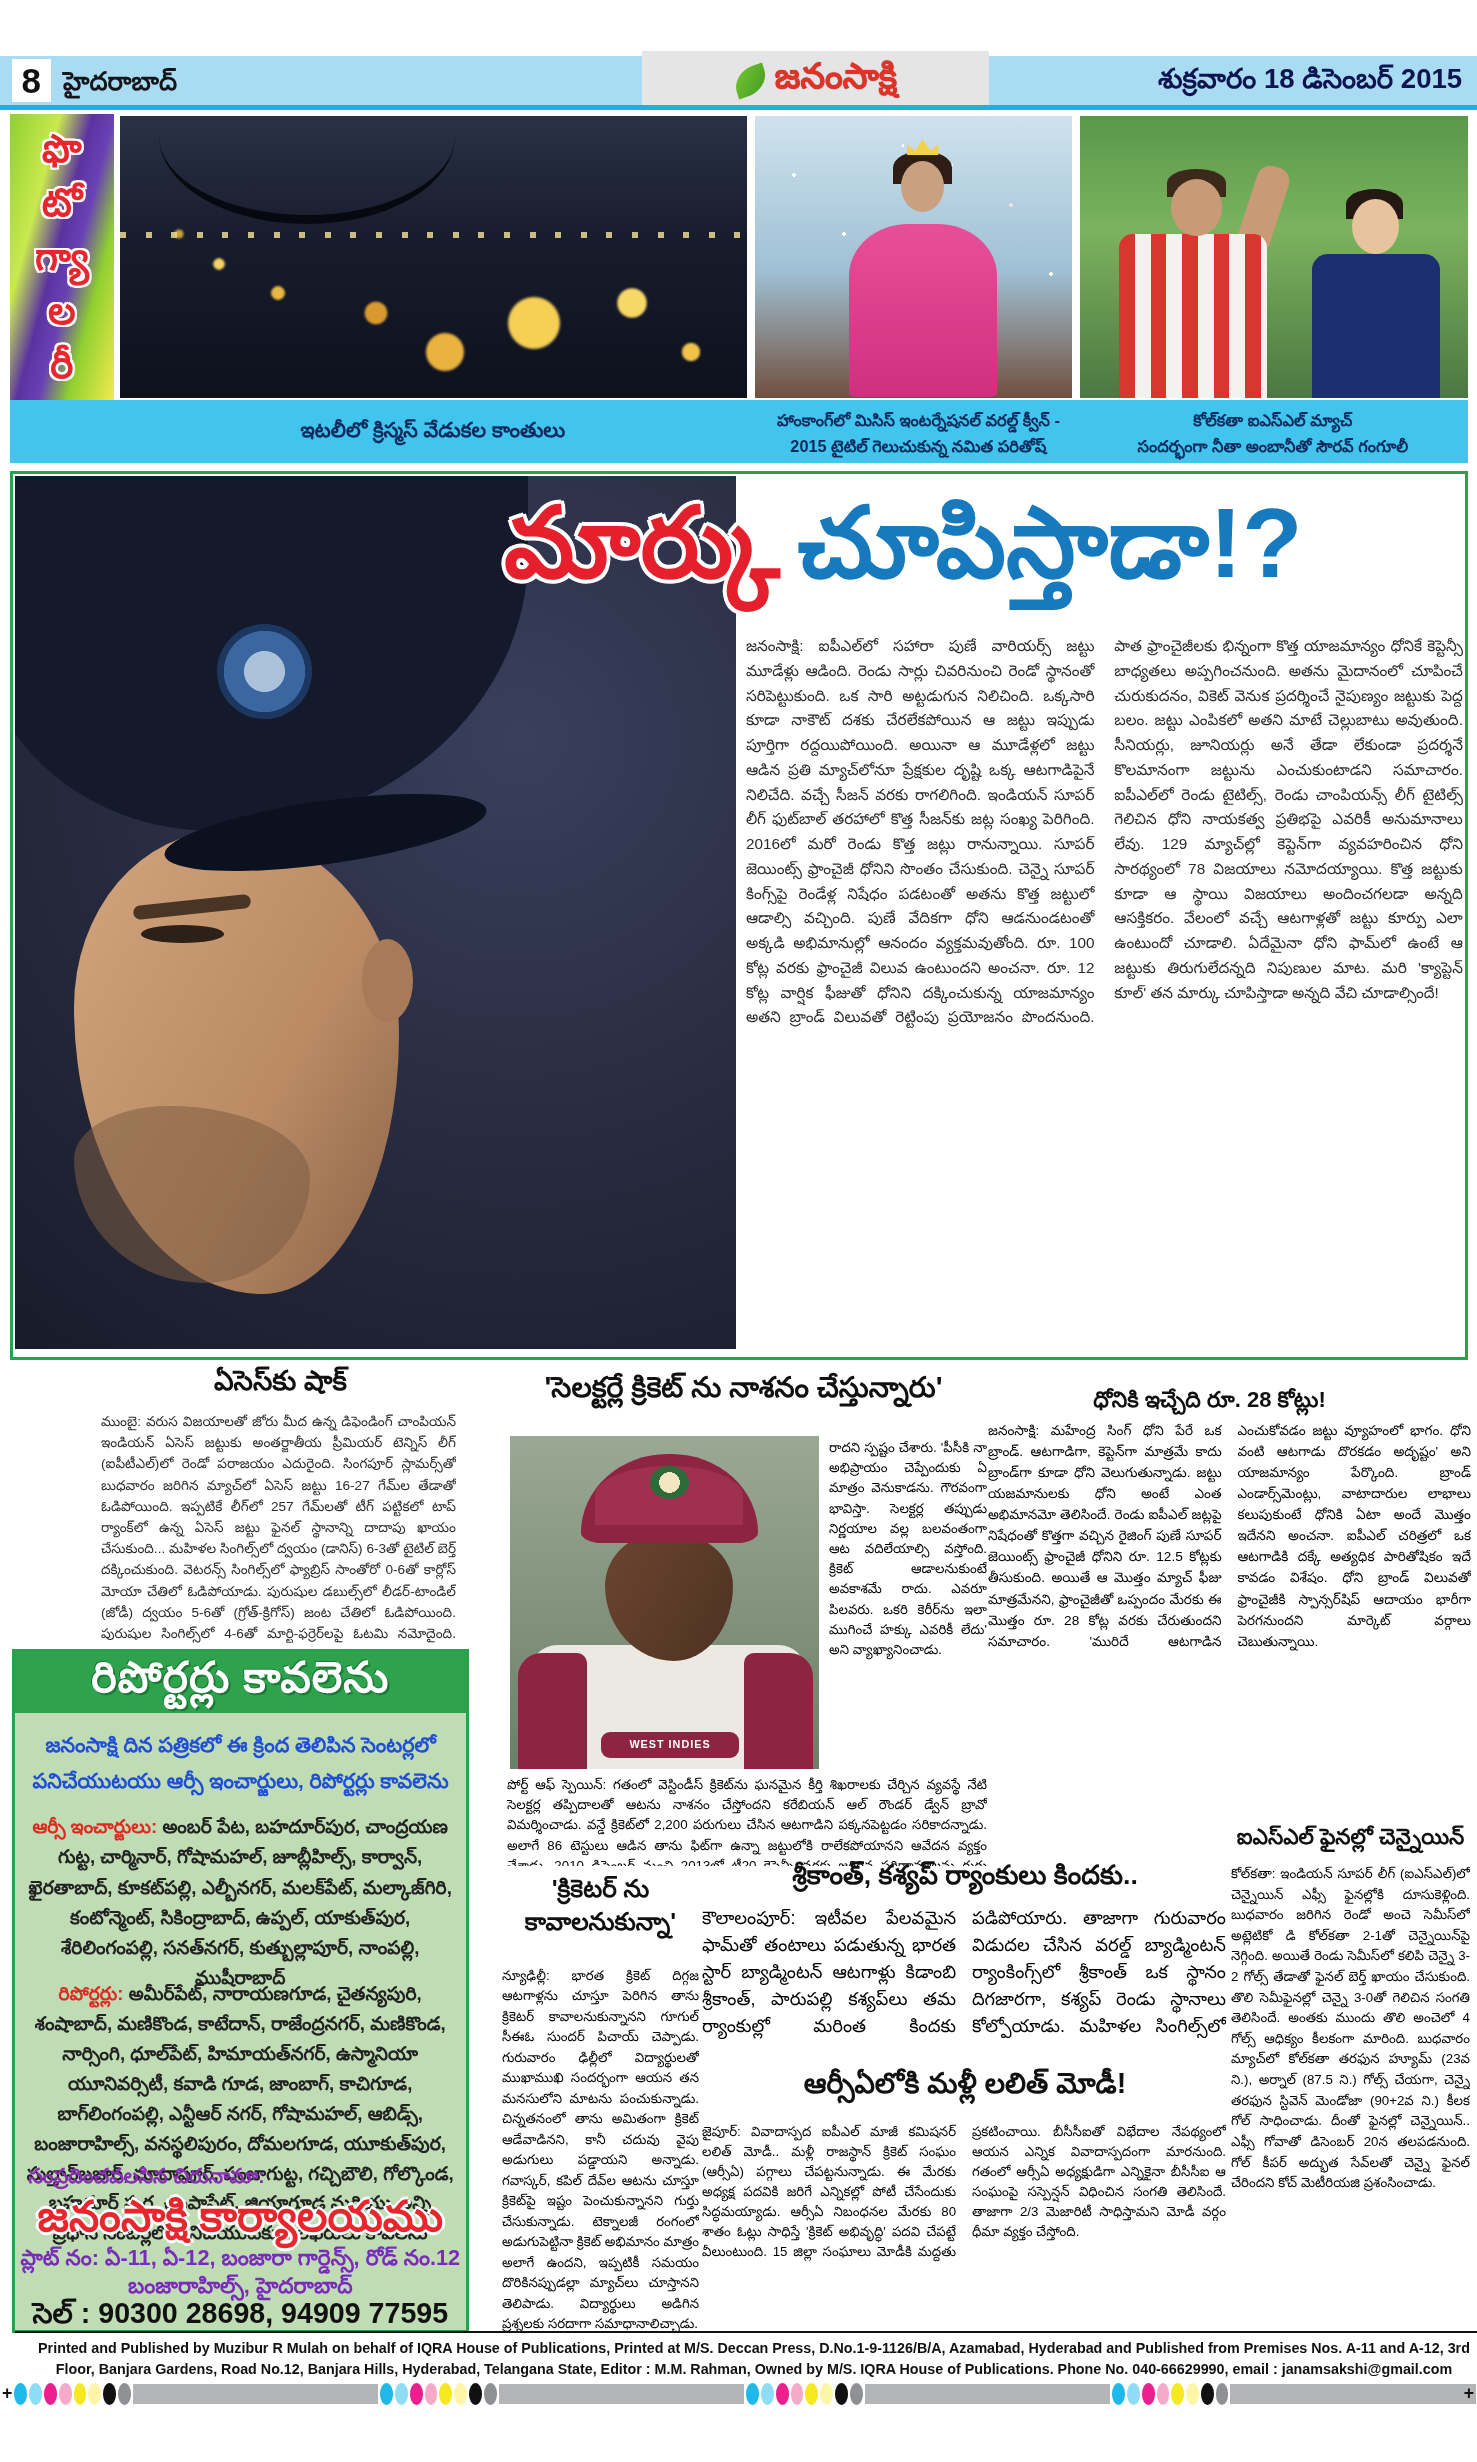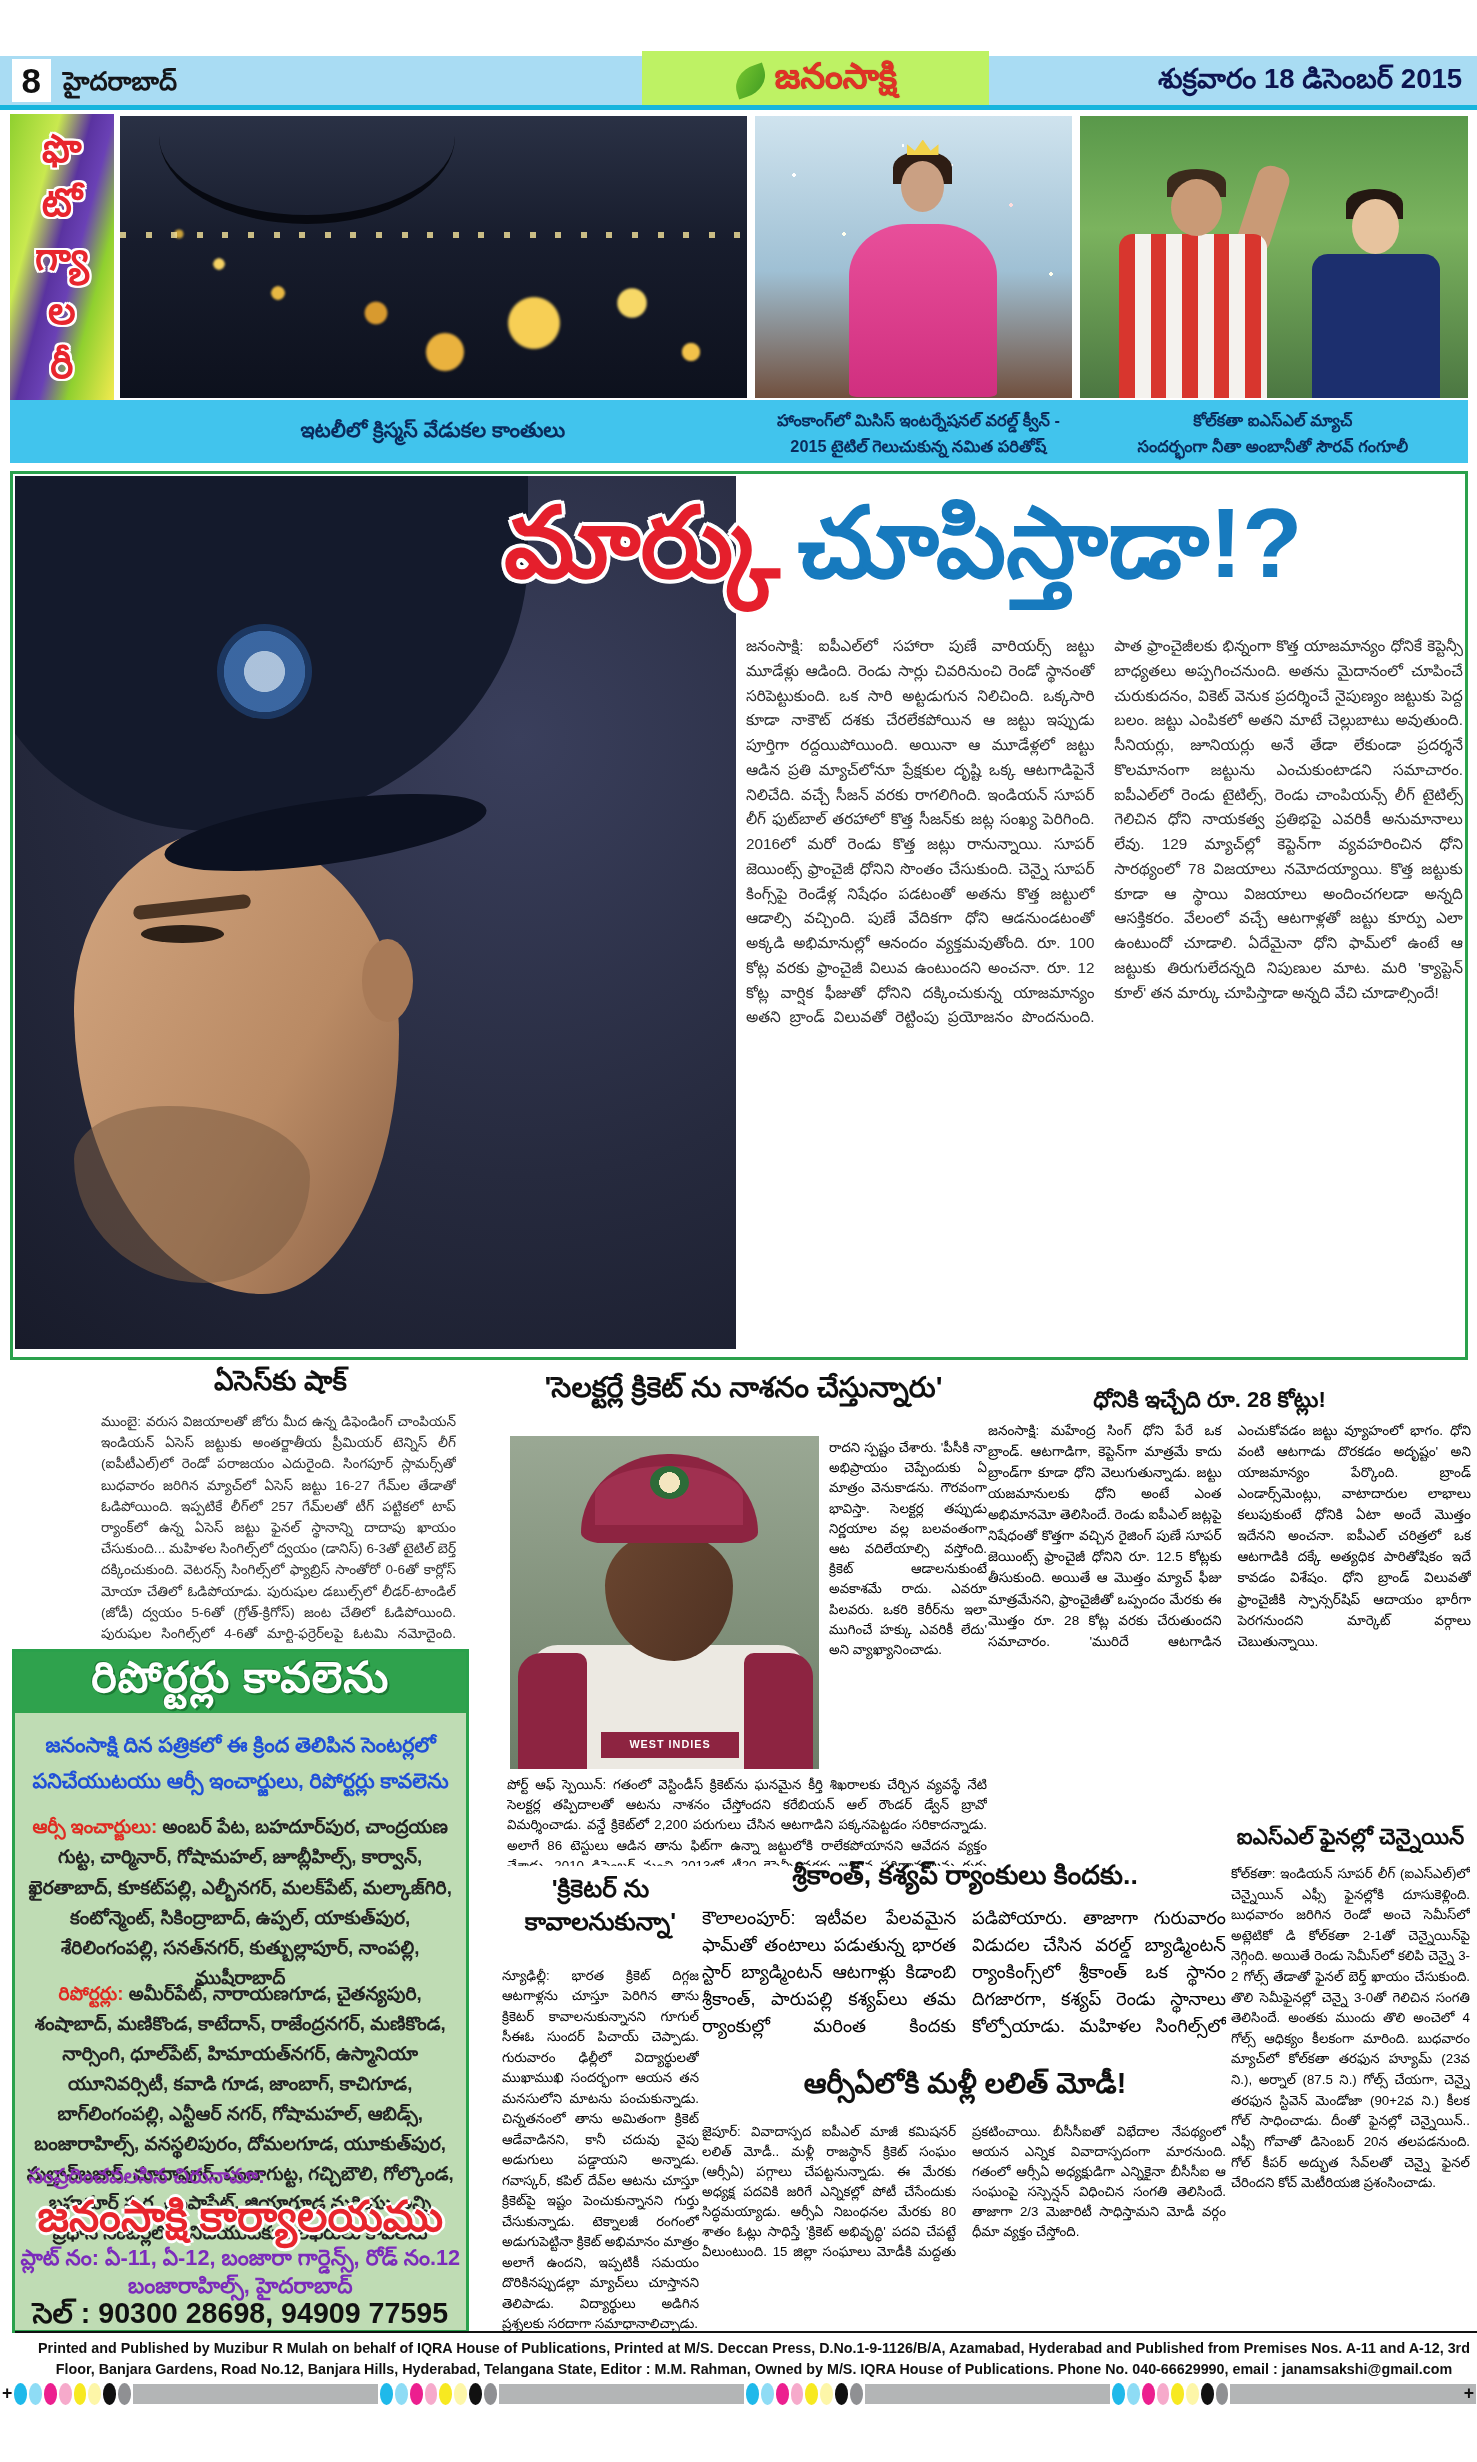--- a/index.html
+++ b/index.html
@@ -7,21 +7,21 @@
         font-family:"Liberation Sans", sans-serif;overflow:hidden;}
   .abs{position:absolute;}
   .jus{text-align:justify;overflow:hidden;}
   .ctr{text-align:center;}
 
   
   .hdr-bar{left:0;top:56px;width:1478px;height:49px;background:#a9dcf3;}
   .hdr-pg{left:11.8px;top:59px;width:39px;height:43px;background:#fff;color:#111;
           font-size:35px;font-weight:bold;text-align:center;line-height:43px;}
   .hdr-city{left:63px;top:67px;font-size:25.6px;font-weight:bold;color:#15161a;text-align:right;}
-  .hdr-mast{left:642px;top:51px;width:347px;height:59px;background:#bef264;
+  .hdr-mast{left:642px;top:51px;width:347px;height:59px;background:#e5e5e5;
             display:flex;align-items:center;justify-content:center;gap:7.9px;}
   .mast-word{color:#e03226;font-size:35px;font-weight:bold;
              text-shadow:0 0 1px #9b1c12;}
   .leaf{width:33px;height:27.6px;background:linear-gradient(135deg,#79c82f,#3e9a22);
         border-radius:75% 0 75% 0;transform:rotate(-18deg);}
   .hdr-date{right:15.8px;top:63px;font-size:27.6px;font-weight:bold;color:#0d1450;}
   .hdr-line{left:0;top:105px;width:1478px;height:4.9px;background:#17b5dd;}
 
   
   .strip{left:9.9px;top:114px;width:104px;height:286px;
@@ -108,21 +108,21 @@
              background:linear-gradient(180deg,#9aa894 0%,#7f8f79 60%,#6d7d68 100%);}
   .bv-cap{left:71px;top:17.7px;width:177px;height:89px;background:#8d2441;border-radius:50% 50% 12% 12%/90% 90% 12% 12%;}
   .bv-capstripe{left:85px;top:29.6px;width:148px;height:59px;background:#a03050;border-radius:50% 50% 0 0;}
   .bv-badge{left:140px;top:29.6px;width:39px;height:33px;background:radial-gradient(circle,#f4e6c0 0 40%,#2d6b38 41% 100%);border-radius:50%;}
   .bv-face{left:95px;top:95px;width:128px;height:130px;background:linear-gradient(120deg,#6b4630,#4e3122);
            border-radius:48% 52% 46% 54%/42% 42% 58% 58%;}
   .bv-body{left:19.7px;top:209px;width:276px;height:128px;background:#ece9e2;border-radius:27.6px 27.6px 0 0;}
   .bv-sh1{left:7.9px;top:217px;width:69px;height:118px;background:#8d2441;border-radius:23.6px 9.9px 0 0;}
   .bv-sh2{left:234px;top:217px;width:69px;height:118px;background:#8d2441;border-radius:9.9px 23.6px 0 0;}
   .bv-band{left:91px;top:296px;width:138px;height:25.6px;background:#8d2441;color:#fff;font-size:10.8px;
-           font-weight:bold;text-align:center;line-height:25.6px;letter-spacing:1px;}
+           font-weight:bold;text-align:center;line-height:25.6px;letter-spacing:1px;border-radius:9px;}
   .sel-side{left:829px;top:1438px;width:158px;height:333px;font-size:13.3px;line-height:1.52;}
   .sel-rest{left:507px;top:1775px;width:480px;height:91px;font-size:13.3px;line-height:1.52;}
 
   .dho-title{left:969px;top:1371px;width:481px;font-size:22px;margin-top:16px;}
   .dho-body{left:988px;top:1420px;width:483px;height:398px;column-count:2;column-gap:15.8px;font-size:13.6px;line-height:1.55;}
 
   .isl-title{left:1231px;top:1824px;width:239px;font-size:21.7px;}
   .isl-body{left:1231px;top:1864px;width:239px;height:502px;font-size:13.3px;line-height:1.55;}
 
   .cri-title{left:502px;top:1872px;width:197px;font-size:24.6px;line-height:1.35;}

